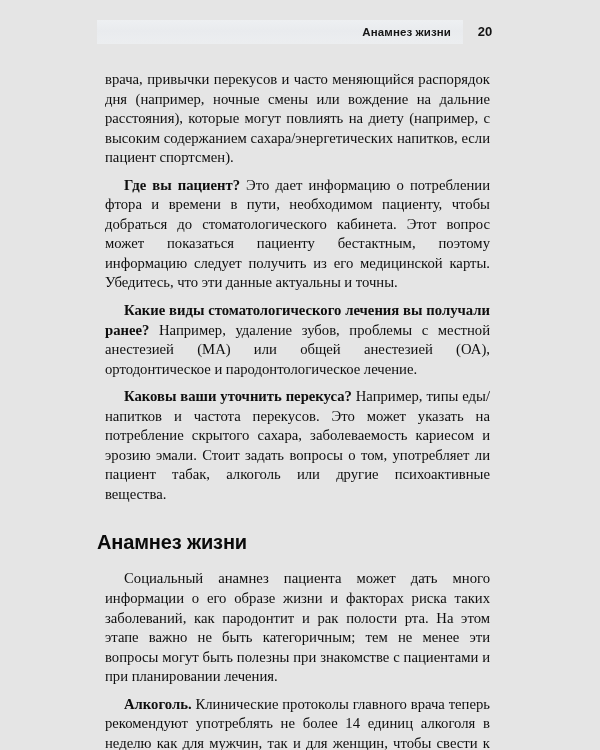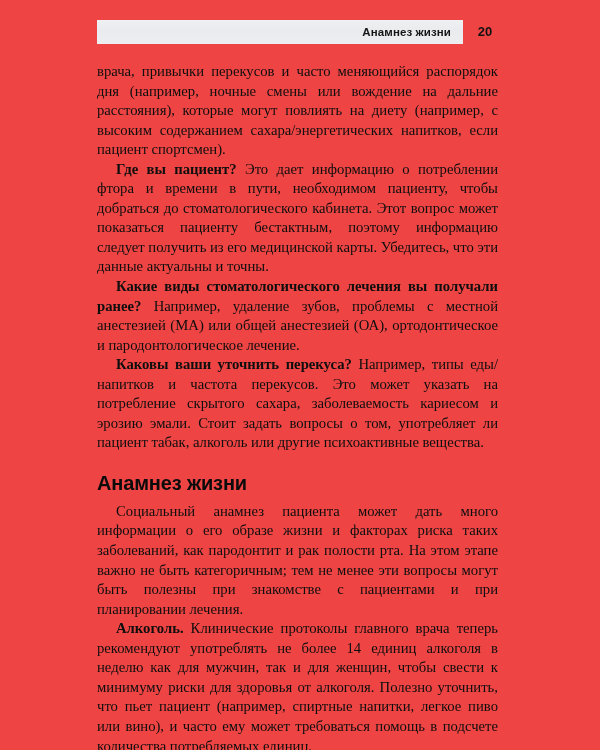--- a/index.html
+++ b/index.html
@@ -16,21 +16,21 @@
     overflow: hidden;
     position: relative;
     -webkit-font-smoothing: antialiased;
   }
 
   .page {
     position: absolute;
     inset: 0;
     width: 600px;
     height: 750px;
-    background: #ef4444;
+    background: #e5e5e5;
   }
 
   
   .running-head {
     position: absolute;
     left: 0;
     top: 20px;
     width: 600px;
     height: 24px;
   }
@@ -73,21 +73,21 @@
 
   
   .text-column {
     position: absolute;
     left: 97px;
     top: 62px;
     width: 401px;
   }
 
   p.body-par {
-    margin: 0;
+    margin: 8px;
     text-align: justify;
     text-justify: inter-word;
     font-size: 14.7px;
     line-height: 19.55px;
     color: #0e0e0e;
     hyphens: manual;
     word-spacing: -0.1px;
   }
   p.body-par.indent {
     text-indent: 19px;

